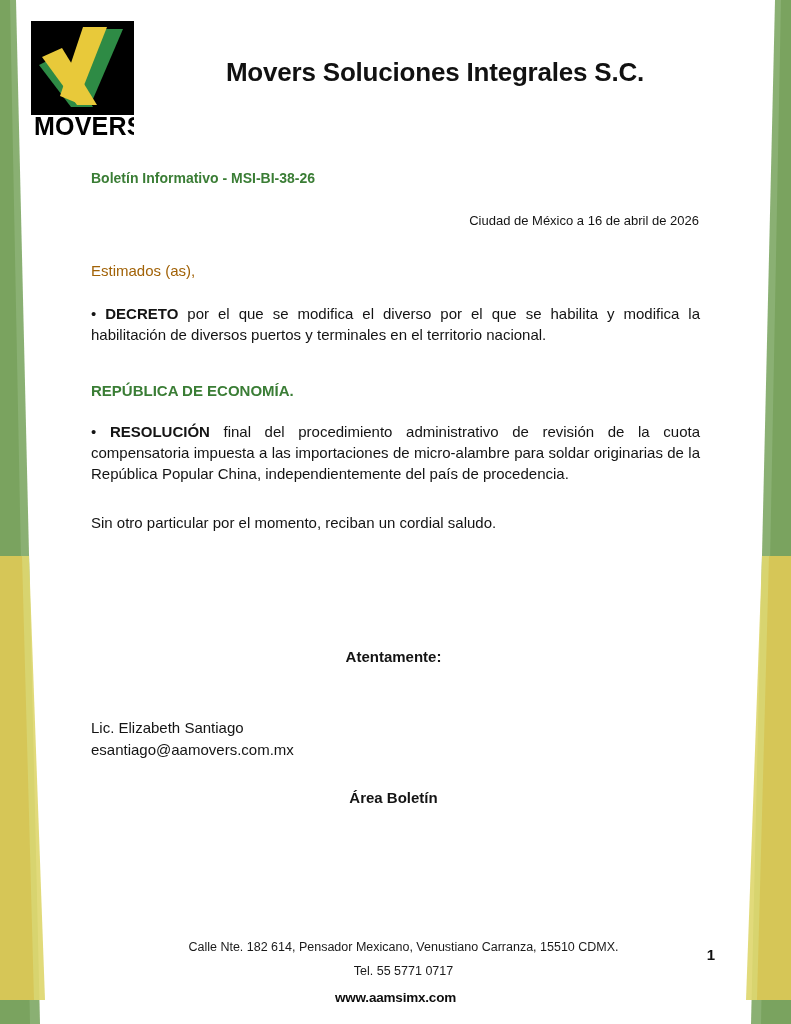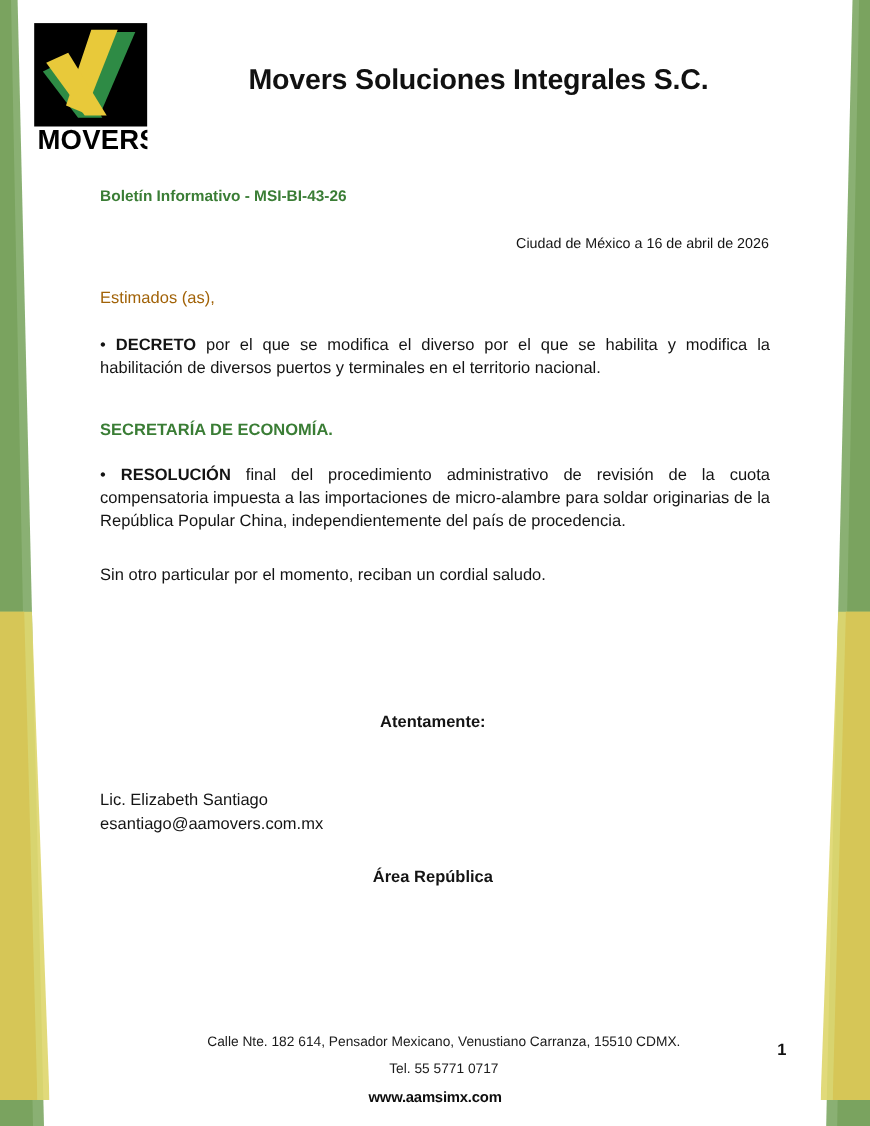--- a/index.html
+++ b/index.html
@@ -266,54 +266,54 @@
         <polygon points="11,36 31,27 66,84 46,84" fill="#E8C93A"></polygon>
         <text x="3" y="114" font-family="'Liberation Sans', sans-serif" font-size="25" font-weight="bold" fill="#000000" letter-spacing="0.2">MOVERS</text>
       </svg>
     </div>
 
     <div class="company-title">Movers Soluciones Integrales S.C.</div>
   </div>
 
   <div class="content">
 
-    <div class="bulletin-id">Boletín Informativo - MSI-BI-43-26</div>
+    <div class="bulletin-id">Boletín Informativo - MSI-BI-38-26</div>
 
     <div class="date-line">Ciudad de México a 16 de abril de 2026</div>
 
     <div class="greeting">Estimados (as),</div>
 
 
 
     <div class="bullet-para">
       <span class="bullet-dot">•</span>
       <span class="kw">DECRETO</span><span> por el que se modifica el diverso por el que se habilita y modifica la habilitación de diversos puertos y terminales en el territorio nacional.</span>
     </div>
 
-    <div class="section-head spaced-top">SECRETARÍA DE ECONOMÍA.</div>
+    <div class="section-head spaced-top">REPÚBLICA DE ECONOMÍA.</div>
 
     <div class="bullet-para">
       <span class="bullet-dot">•</span>
       <span class="kw">RESOLUCIÓN</span><span> final del procedimiento administrativo de revisión de la cuota compensatoria impuesta a las importaciones de micro-alambre para soldar originarias de la República Popular China, independientemente del país de procedencia.</span>
     </div>
 
     <div class="closing">Sin otro particular por el momento, reciban un cordial saludo.</div>
   </div>
 
   <div class="sign-block">
 
     <div class="atentamente">Atentamente:</div>
 
     <div class="signer">
       <div>Lic. Elizabeth Santiago</div>
       <div>esantiago@aamovers.com.mx</div>
     </div>
 
 
-    <div class="area-juridica">Área República</div>
+    <div class="area-juridica">Área Boletín</div>
   </div>
 
   <div class="footer">
     <div class="footer-line">Calle Nte. 182 614, Pensador Mexicano, Venustiano Carranza, 15510 CDMX.</div>
     <div class="footer-line">Tel. 55 5771 0717</div>
     <div class="footer-web">www.aamsimx.com</div>
   </div>
 
   <div class="page-number">1</div>
 

